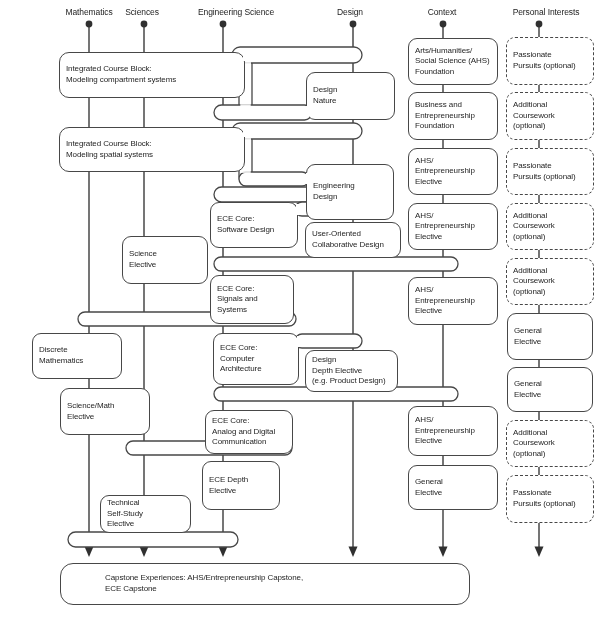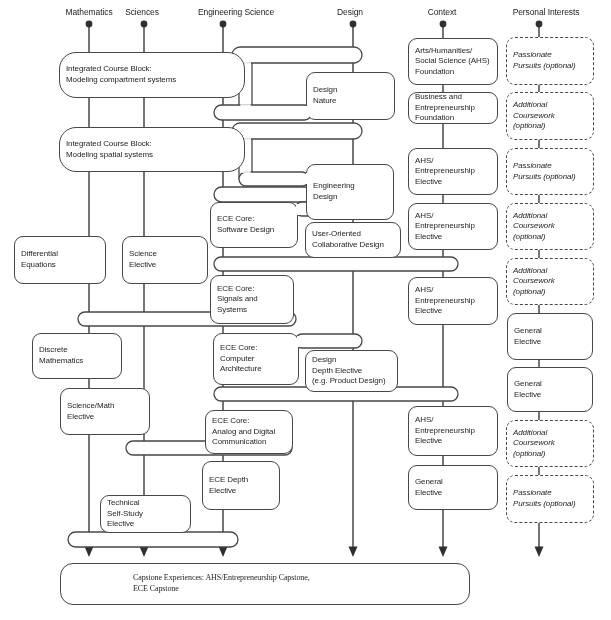--- a/index.html
+++ b/index.html
@@ -4,23 +4,23 @@
 <style>
   html,body{margin:0;padding:0;background:#fff;}
   #stage{position:relative;width:611px;height:620px;background:#fff;overflow:hidden;
          font-family:"Liberation Sans",sans-serif;color:#1f1f1f;}
   #wires{position:absolute;left:0;top:0;width:611px;height:620px;}
   .hd{position:absolute;top:7px;transform:translateX(-50%);font-size:8.5px;
       letter-spacing:-0.1px;color:#1d1d1d;white-space:nowrap;}
   .bx{position:absolute;box-sizing:border-box;background:#fff;border:1.3px solid #474747;
       border-radius:9px;display:flex;align-items:center;padding:3px 6px;
       font-size:8px;line-height:10.6px;letter-spacing:-0.1px;white-space:pre-line;}
-  .bxd{border-style:dashed;font-style:italic;}
-  .r11{border-radius:17px;}
-  .cap{border-radius:13px;padding-left:72px;font-family:Liberation Serif, serif;}
+  .bxd{border-style:dashed;}
+  .r11{border-radius:10px;}
+  .cap{border-radius:13px;padding-left:44px;}
   .patch{position:absolute;background:#fff;}
 </style>
 </head>
 <body>
 
 <div id="stage">
 
   <svg id="wires" viewBox="0 0 611 620">
     <g stroke="#474747" stroke-width="1.5">
       <line x1="89" y1="24" x2="89" y2="547"></line>
@@ -72,22 +72,20 @@
   <div class="hd" style="left:142px">Sciences</div>
   <div class="hd" style="left:236px">Engineering Science</div>
   <div class="hd" style="left:350px">Design</div>
   <div class="hd" style="left:442px">Context</div>
   <div class="hd" style="left:546px">Personal Interests</div>
 
   <div class="bx r11" style="left:59px;top:52px;width:186px;height:46px">Integrated Course Block:
 Modeling compartment systems</div>
   <div class="bx r11" style="left:59px;top:127px;width:186px;height:45px">Integrated Course Block:
 Modeling spatial systems</div>
-  <div class="bx" style="left:14px;top:236px;width:92px;height:48px">Differential
-Equations</div>
   <div class="bx" style="left:122px;top:236px;width:86px;height:48px">Science
 Elective</div>
   <div class="bx" style="left:210px;top:202px;width:88px;height:46px">ECE Core:
 Software Design</div>
   <div class="bx" style="left:210px;top:275px;width:84px;height:49px">ECE Core:
 Signals and
 Systems</div>
   <div class="bx" style="left:32px;top:333px;width:90px;height:46px">Discrete
 Mathematics</div>
   <div class="bx" style="left:213px;top:333px;width:86px;height:52px">ECE Core:
@@ -108,21 +106,21 @@
   <div class="bx" style="left:306px;top:164px;width:88px;height:56px">Engineering
 Design</div>
   <div class="bx" style="left:305px;top:222px;width:96px;height:36px">User-Oriented
 Collaborative Design</div>
   <div class="bx" style="left:305px;top:350px;width:93px;height:42px">Design
 Depth Elective
 (e.g. Product Design)</div>
   <div class="bx" style="left:408px;top:38px;width:90px;height:47px">Arts/Humanities/
 Social Science (AHS)
 Foundation</div>
-  <div class="bx" style="left:408px;top:92px;width:90px;height:32px">Business and
+  <div class="bx" style="left:408px;top:92px;width:90px;height:48px">Business and
 Entrepreneurship
 Foundation</div>
   <div class="bx" style="left:408px;top:148px;width:90px;height:47px">AHS/
 Entrepreneurship
 Elective</div>
   <div class="bx" style="left:408px;top:203px;width:90px;height:47px">AHS/
 Entrepreneurship
 Elective</div>
   <div class="bx" style="left:408px;top:277px;width:90px;height:48px">AHS/
 Entrepreneurship

